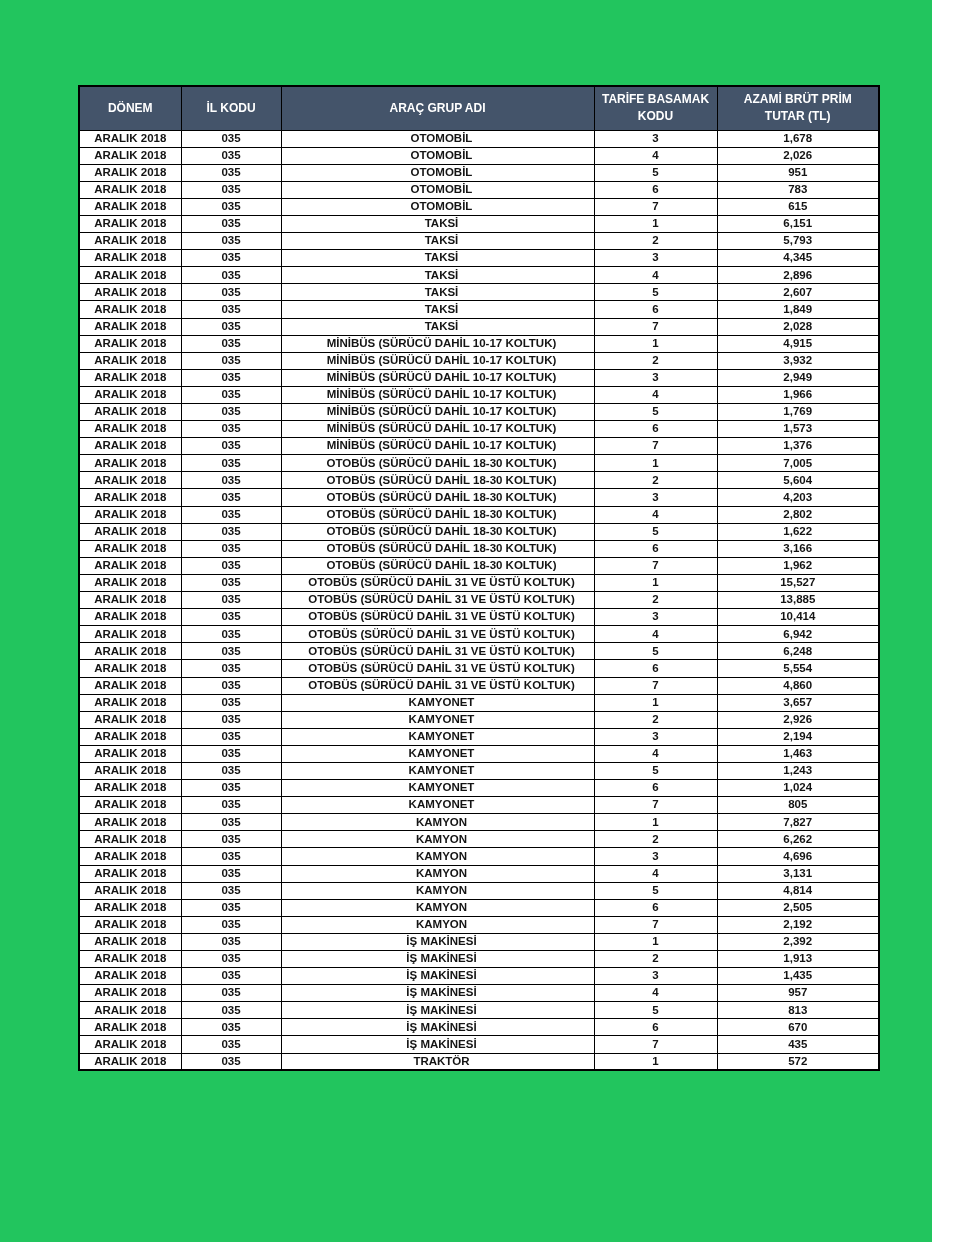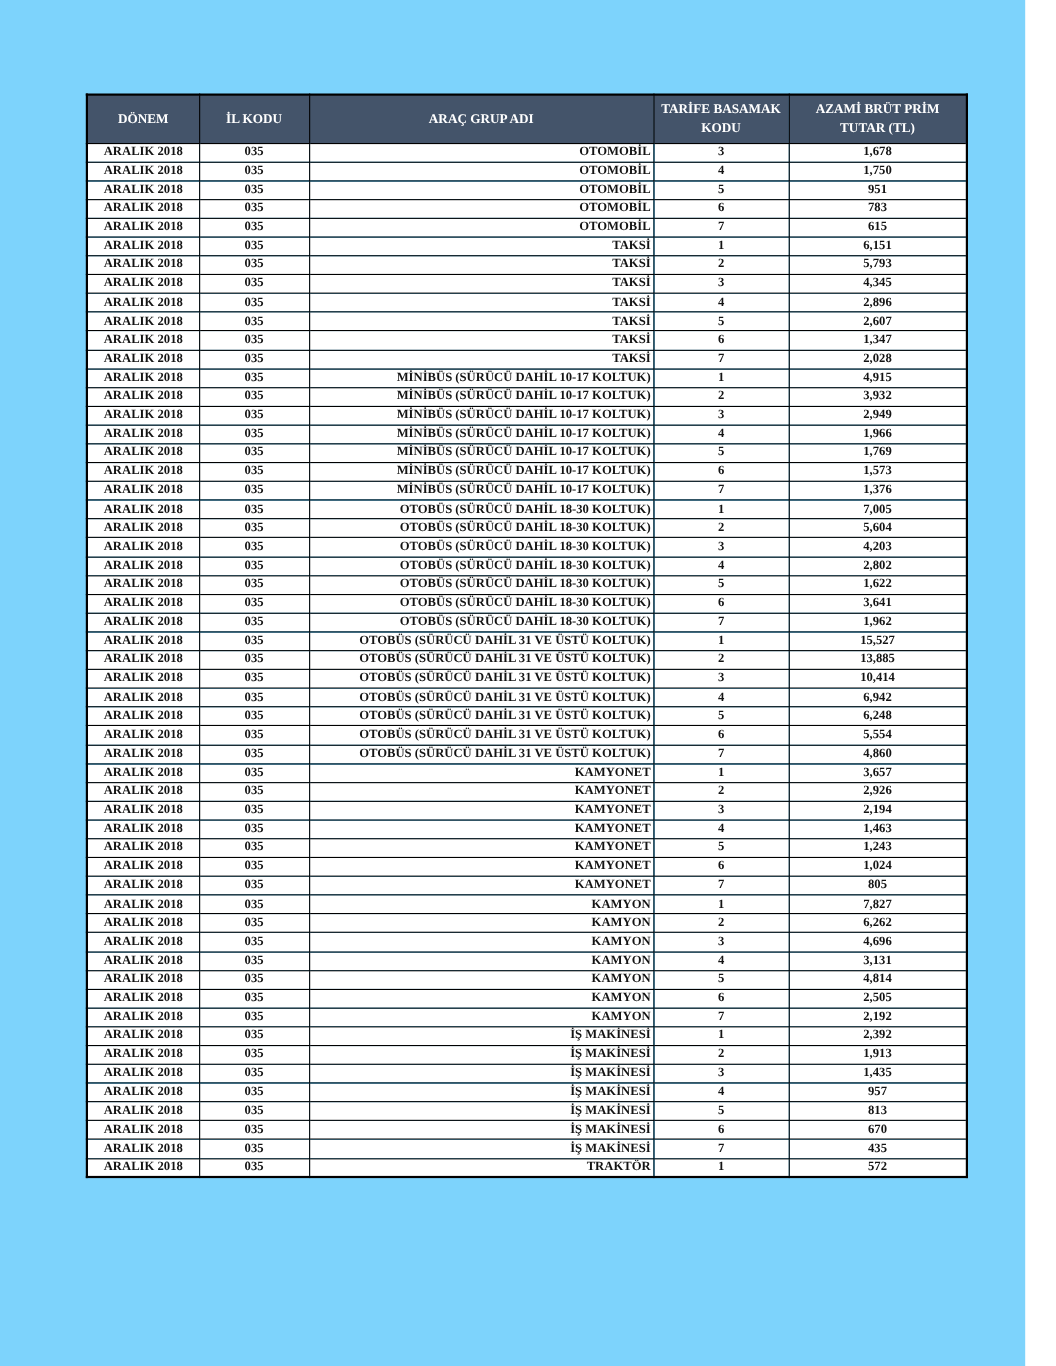--- a/index.html
+++ b/index.html
@@ -5,23 +5,22 @@
   * { box-sizing: border-box; }
   html, body {
     margin: 0; padding: 0;
     background: #ffffff;
     font-family: "Liberation Sans", sans-serif;
   }
   .sheet {
     position: relative;
     width: 932px;
     height: 1242px;
-    background: #7dd3fc;
+    background: #22c55e;
     overflow: hidden;
-    font-family: Liberation Serif, serif;
   }
   table.tariff {
     position: absolute;
     left: 78px;
     top: 85px;
     width: 800px;
     border-collapse: collapse;
     table-layout: fixed;
     border: 2.5px solid var(--border-color, #000);
   }
@@ -46,21 +45,21 @@
     height: 17.1px;
     line-height: 1;
     padding: 0 2px;
     text-align: center;
     vertical-align: middle;
     background: var(--row-bg, #fff);
     white-space: nowrap;
     overflow: hidden;
   }
   table.tariff tbody td:nth-child(3) {
-    text-align: right;
+    text-align: center;
     padding-left: 10px;
   }
   col.c-donem  { width: 102px; }
   col.c-il     { width: 100px; }
   col.c-arac   { width: 313px; }
   col.c-tarife { width: 123px; }
   col.c-prim   { width: 162px; }
 </style>
 </head>
 <body>
@@ -89,21 +88,21 @@
           <td>035</td>
           <td>OTOMOBİL</td>
           <td>3</td>
           <td>1,678</td>
         </tr>
         <tr>
           <td>ARALIK 2018</td>
           <td>035</td>
           <td>OTOMOBİL</td>
           <td>4</td>
-          <td>1,750</td>
+          <td>2,026</td>
         </tr>
         <tr>
           <td>ARALIK 2018</td>
           <td>035</td>
           <td>OTOMOBİL</td>
           <td>5</td>
           <td>951</td>
         </tr>
         <tr>
           <td>ARALIK 2018</td>
@@ -152,21 +151,21 @@
           <td>035</td>
           <td>TAKSİ</td>
           <td>5</td>
           <td>2,607</td>
         </tr>
         <tr>
           <td>ARALIK 2018</td>
           <td>035</td>
           <td>TAKSİ</td>
           <td>6</td>
-          <td>1,347</td>
+          <td>1,849</td>
         </tr>
         <tr>
           <td>ARALIK 2018</td>
           <td>035</td>
           <td>TAKSİ</td>
           <td>7</td>
           <td>2,028</td>
         </tr>
         <tr>
           <td>ARALIK 2018</td>
@@ -250,21 +249,21 @@
           <td>035</td>
           <td>OTOBÜS (SÜRÜCÜ DAHİL 18-30 KOLTUK)</td>
           <td>5</td>
           <td>1,622</td>
         </tr>
         <tr>
           <td>ARALIK 2018</td>
           <td>035</td>
           <td>OTOBÜS (SÜRÜCÜ DAHİL 18-30 KOLTUK)</td>
           <td>6</td>
-          <td>3,641</td>
+          <td>3,166</td>
         </tr>
         <tr>
           <td>ARALIK 2018</td>
           <td>035</td>
           <td>OTOBÜS (SÜRÜCÜ DAHİL 18-30 KOLTUK)</td>
           <td>7</td>
           <td>1,962</td>
         </tr>
         <tr>
           <td>ARALIK 2018</td>

